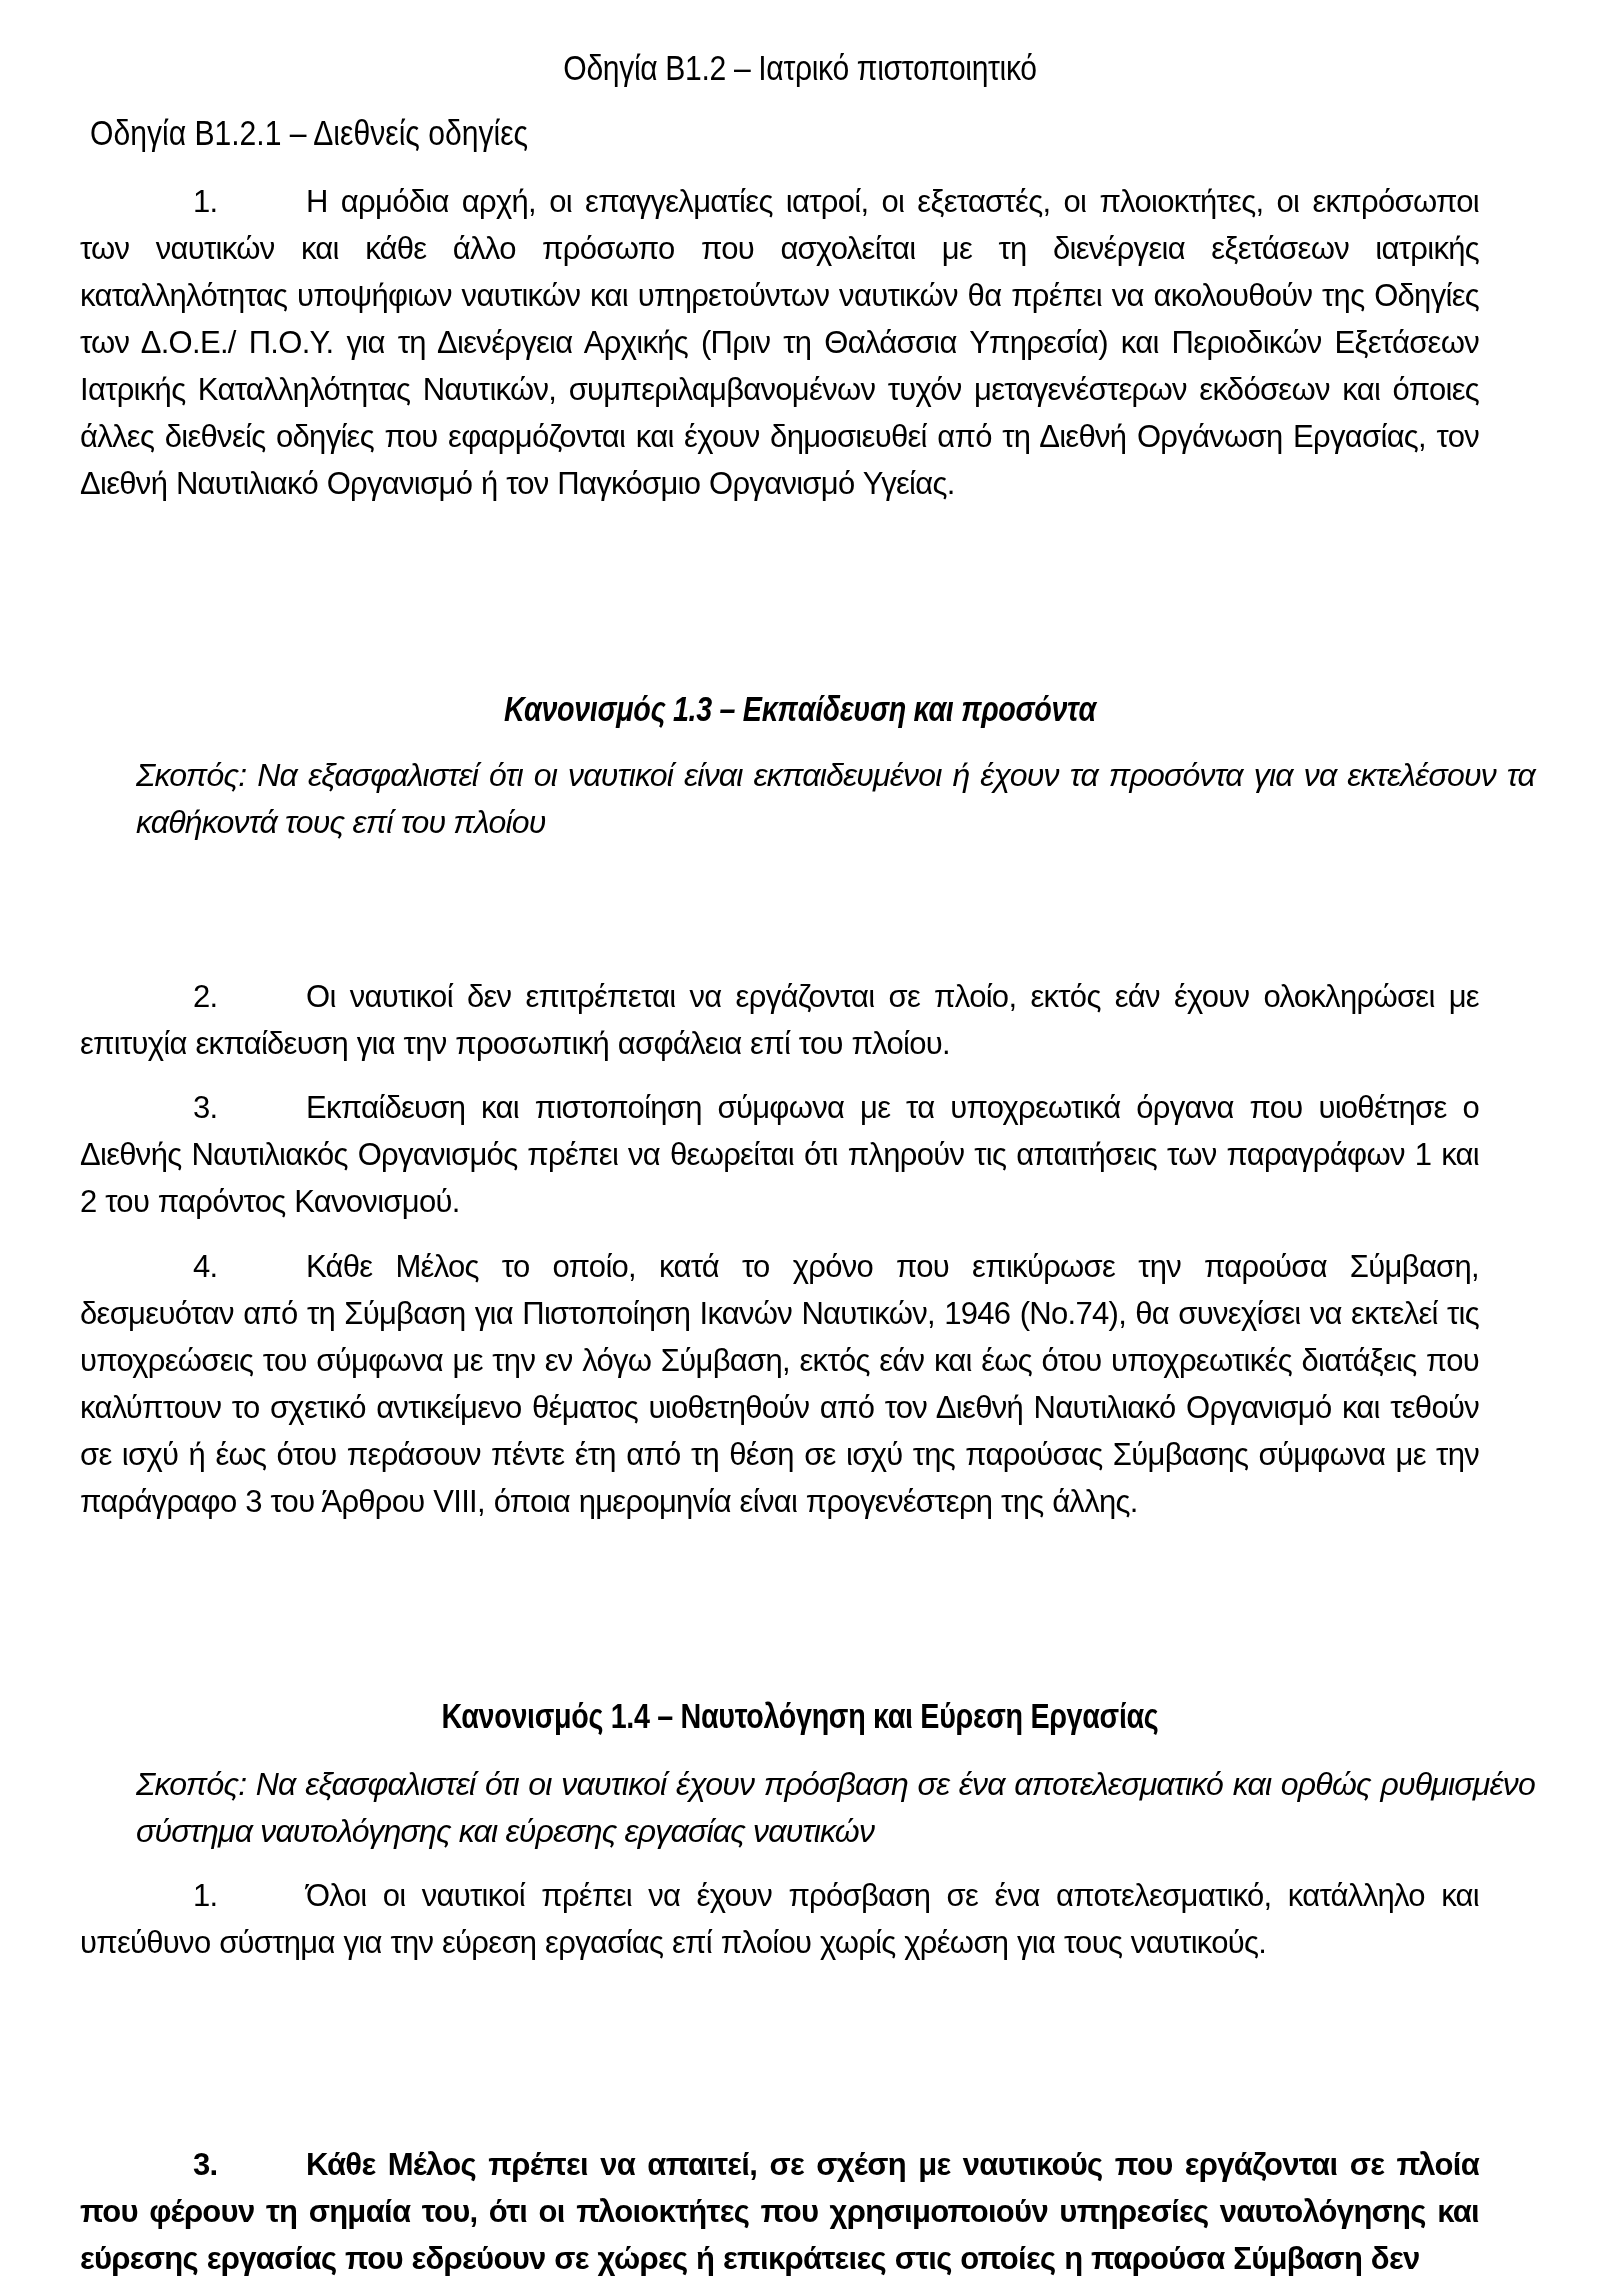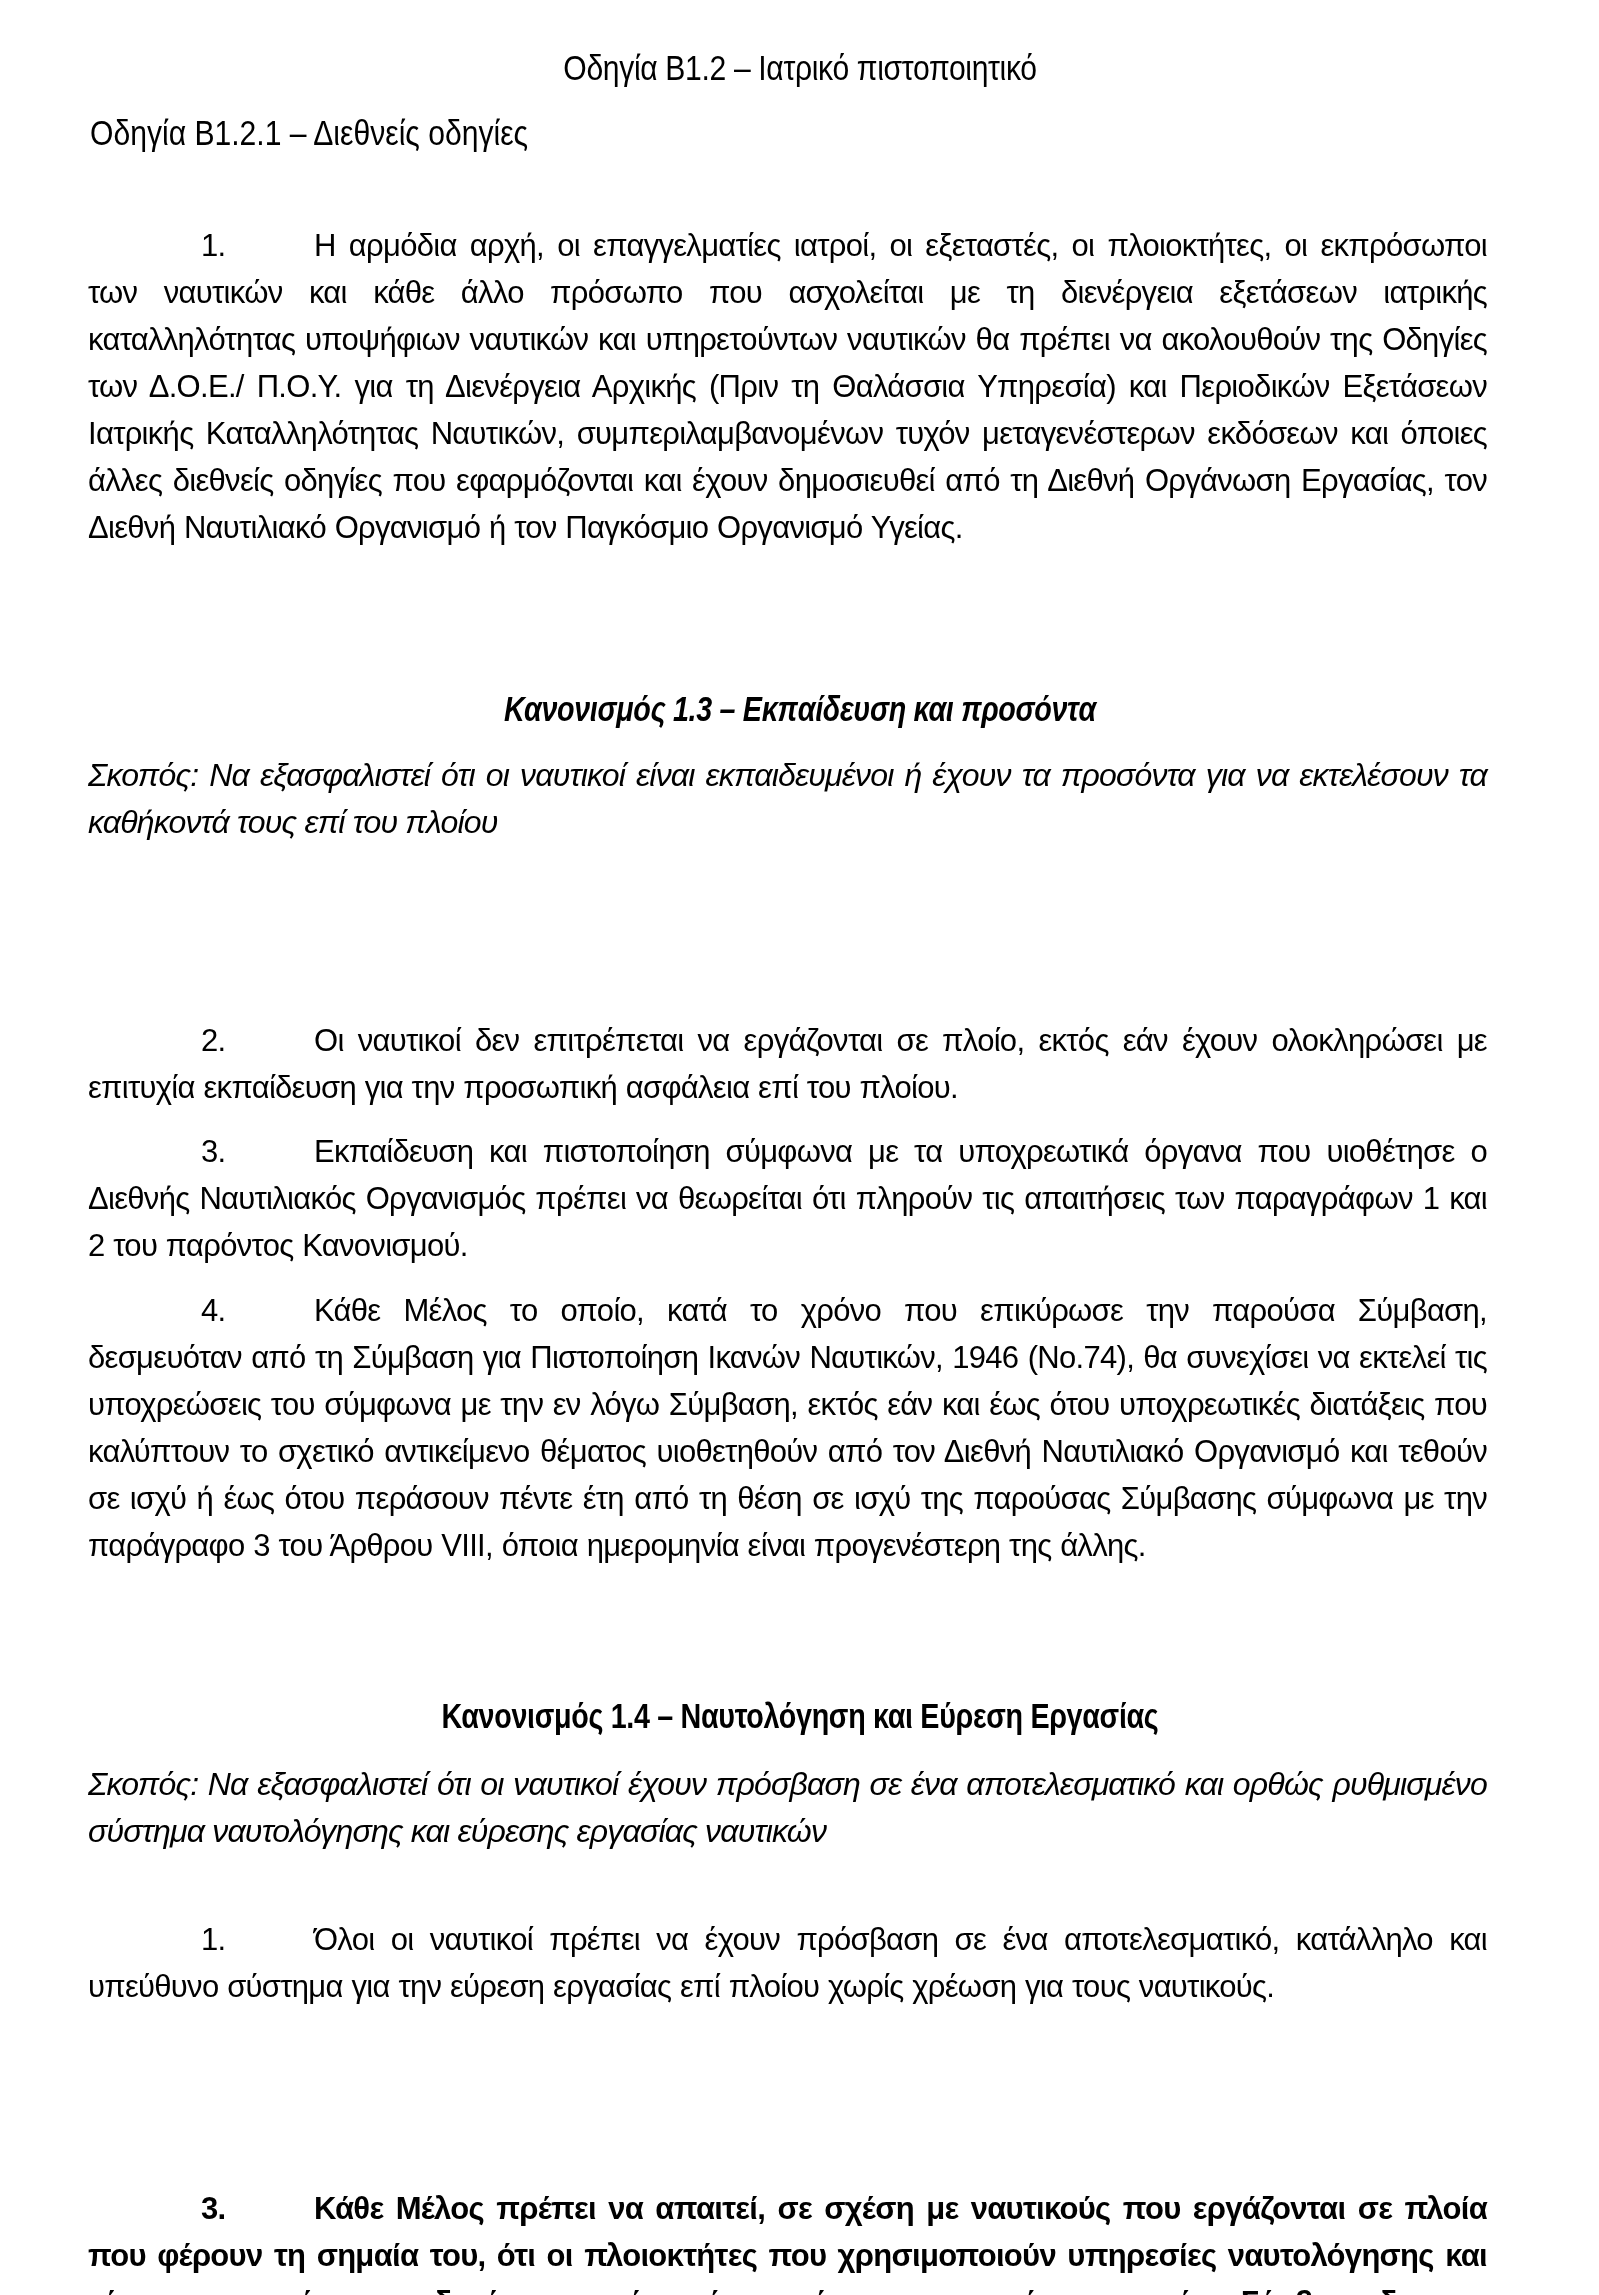--- a/index.html
+++ b/index.html
@@ -23,30 +23,30 @@
       font-size: 35px; line-height: 42px; font-weight: bold;
       transform: scaleX(0.82); transform-origin: center; letter-spacing: -0.4px;
     }
     .heading.italic { font-style: italic; }
     .purpose {
       position: absolute; left: 88px; width: 1399px;
       font-size: 32px; line-height: 47px; font-style: italic;
       text-align: justify; text-align-last: left;
     }
     .para {
-      position: absolute; left: 88px; width: 1399px;
+      position: absolute; left: 80px; width: 1399px;
       font-size: 31px; line-height: 47px;
-      text-align: justify; text-align-last: left; margin-top: 44px;
+      text-align: justify; text-align-last: left;
     }
     .para.bold { font-weight: bold; }
     .para .num {
       display: inline-block; width: 113px; margin-left: 113px;
     }
     .para.bold, .para { letter-spacing: -0.7px; word-spacing: 0.8px; }
-    .purpose { letter-spacing: -0.8px; }
+    .purpose { letter-spacing: -0.8px; margin-left: 48px; }
   </style>
 </head>
 <body>
 
 <div class="page">
 
   <div class="title" style="top:48px;">Οδηγία Β1.2 – Ιατρικό πιστοποιητικό</div>
 
   <div class="subtitle" style="top:113px;">Οδηγία Β1.2.1 – Διεθνείς οδηγίες</div>
 

